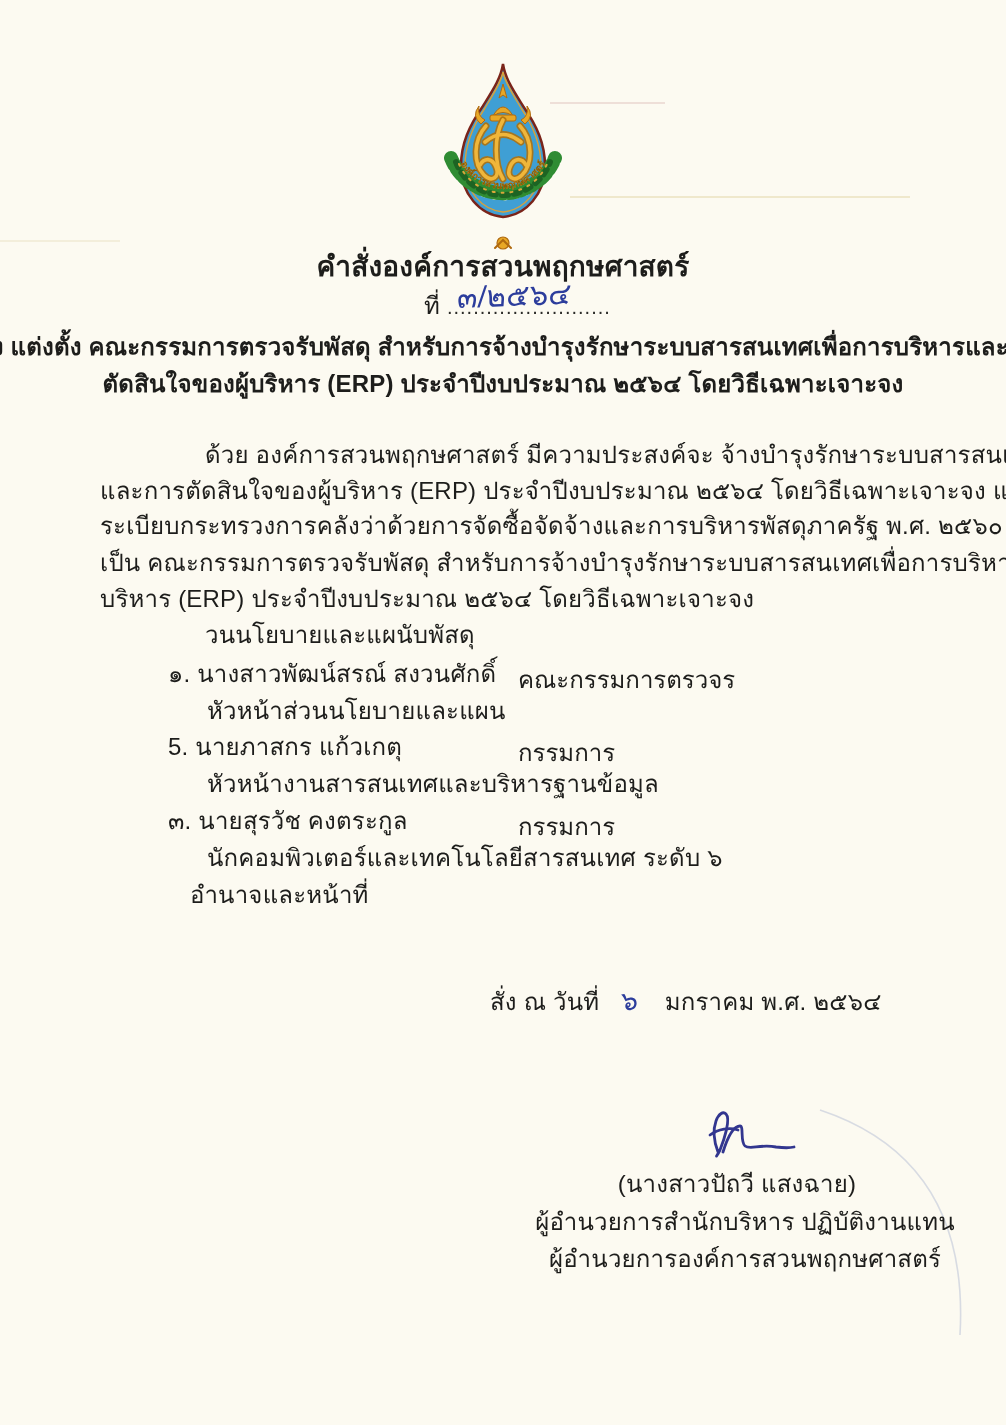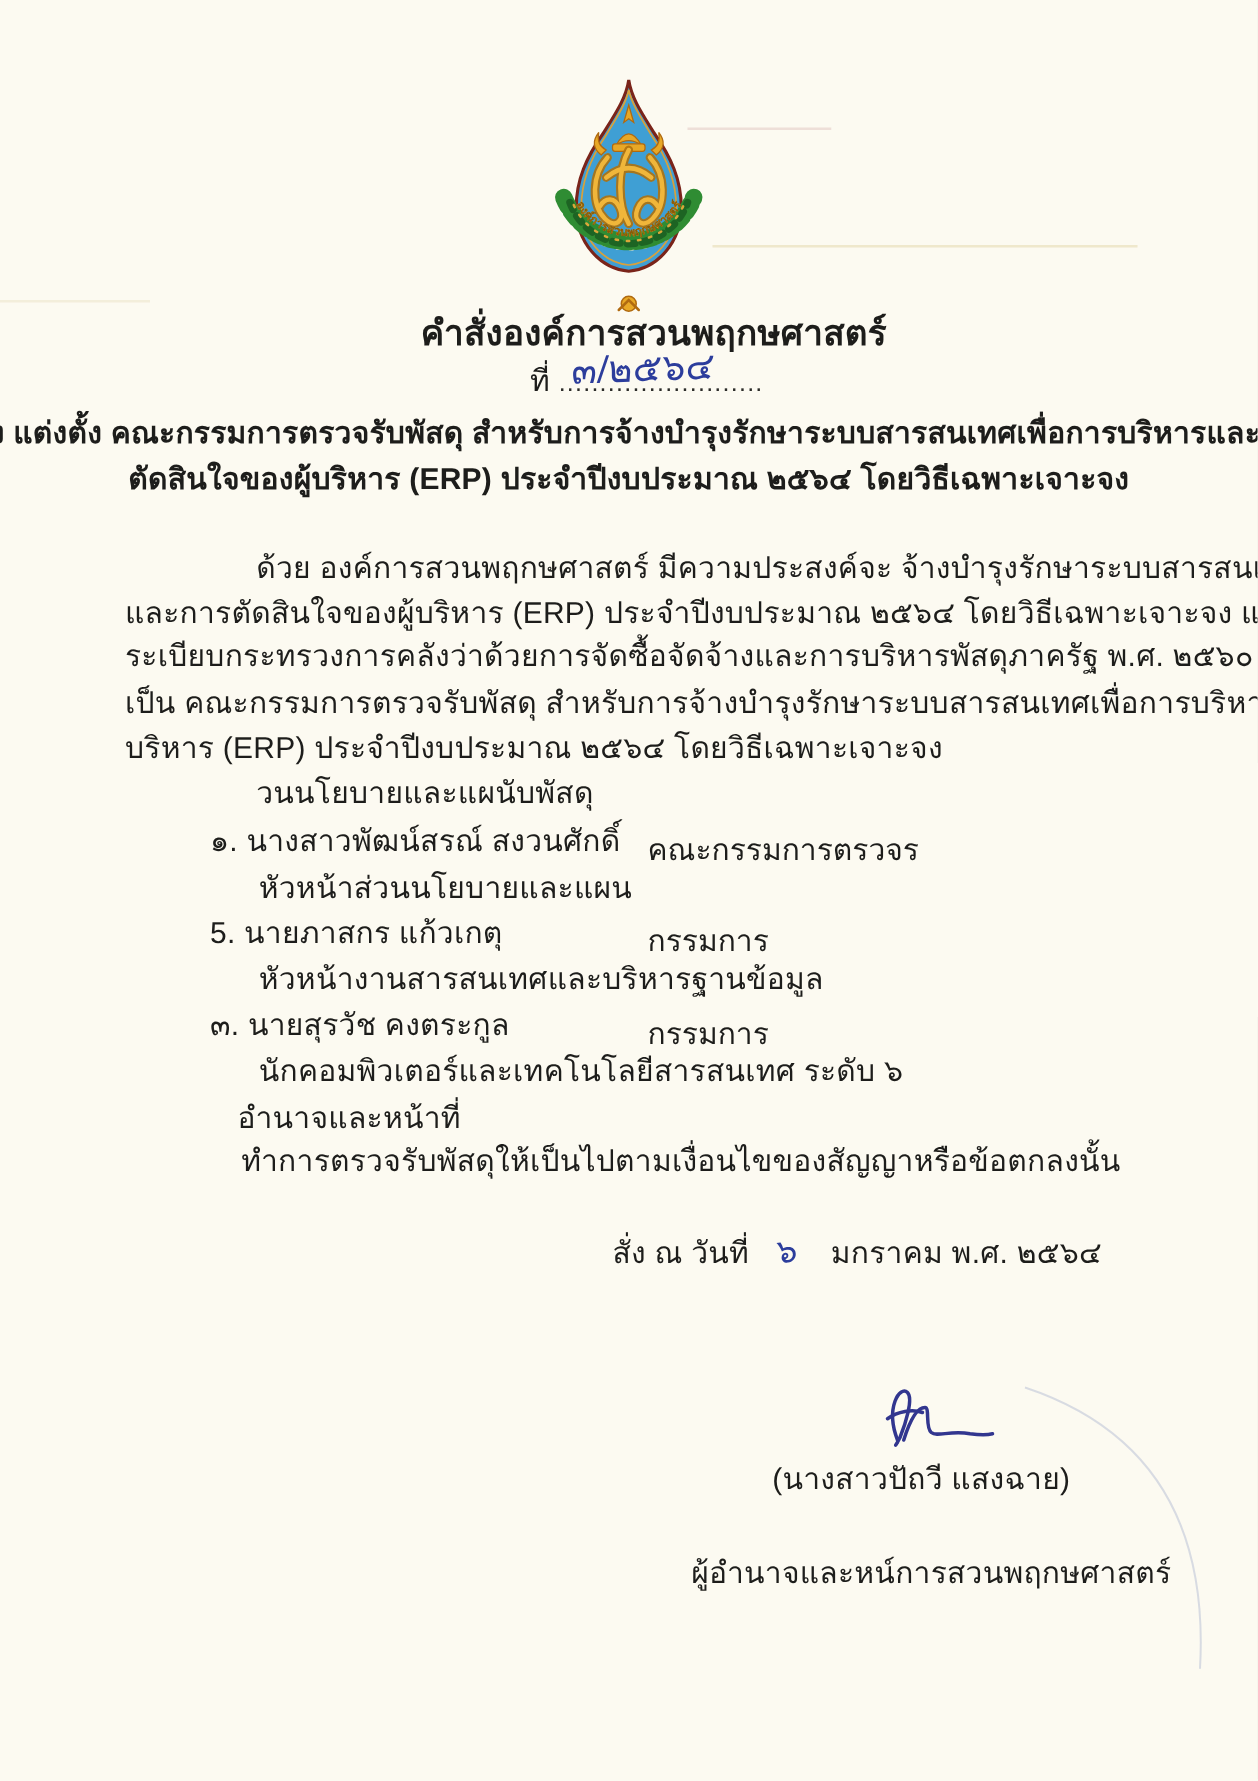--- a/index.html
+++ b/index.html
@@ -16,21 +16,21 @@
     overflow:hidden;
   }
   .line{
     position:absolute;
     white-space:nowrap;
     font-size:24px;
     line-height:1.2;
     letter-spacing:.2px;
   }
   .centered{left:50%;transform:translateX(-50%);}
-  .doc-title{font-size:28px;font-weight:bold;margin-left:20px;}
+  .doc-title{font-size:28px;font-weight:bold;}
   .subject{font-weight:bold;}
   .dots{letter-spacing:1px;font-size:20px;color:#2b2b28;}
   .handwriting{
     color:#2c3d9c;
     font-size:30px;
     transform:rotate(-2deg) skewX(-6deg);
     transform-origin:left bottom;
   }
   .hand-day{
     color:#2c3d9c;
@@ -128,34 +128,34 @@
     <div class="line" style="top:770px;left:207px">หัวหน้างานสารสนเทศและบริหารฐานข้อมูล</div>
   </div>
 
   <div>
     <div class="line" style="top:807px;left:168px">๓. นายสุรวัช คงตระกูล</div>
     <div class="role-col" style="top:807px;left:518px">กรรมการ</div>
     <div class="line" style="top:844px;left:207px">นักคอมพิวเตอร์และเทคโนโลยีสารสนเทศ ระดับ ๖</div>
   </div>
 
   <div class="line" style="top:881px;left:190px">อำนาจและหน้าที่</div>
-  <div class="line" style="top:916px;left:193px">ทำการตรวจรับพัสดุให้เป็นไปตามเงื่อนไขของสัญญาหรือข้อตกลงนั้น</div>
 
   <div class="line" style="top:985px;left:490px">
     <span>สั่ง ณ วันที่</span><span class="hand-day">๖</span><span>มกราคม พ.ศ. ๒๕๖๔</span>
   </div>
 
   <svg style="position:absolute;left:780px;top:1080px" width="226" height="260" viewBox="0 0 226 260">
     <path d="M40,30 Q190,80 180,255" fill="none" stroke="rgba(140,155,195,.32)" stroke-width="1.6"></path>
   </svg>
 
   <svg style="position:absolute;left:690px;top:1102px" width="120" height="62" viewBox="0 0 120 62">
     <g fill="none" stroke="#32368f" stroke-width="2.8" stroke-linecap="round">
       <path d="M28,50 C18,24 30,6 36,12 C41,17 34,38 30,48 C27,54 25,56 28,52"></path>
       <path d="M33,50 C38,34 44,24 50,24 C54,24 50,40 55,44 C60,48 70,42 86,45 C94,46 100,46 104,45"></path>
       <path d="M20,33 C28,27 40,25 48,28"></path>
     </g>
   </svg>
 
   <div class="line" style="top:1170px;left:737px;transform:translateX(-50%)">(นางสาวปัถวี แสงฉาย)</div>
-  <div class="line" style="top:1245px;left:745px;transform:translateX(-50%)">ผู้อำนาจและหน์การสวนพฤกษศาสตร์</div>
+  <div class="line" style="top:1208px;left:745px;transform:translateX(-50%)">ผู้อำนวยการสำนักบริหาร ปฏิบัติงานแทน</div>
+  <div class="line" style="top:1245px;left:745px;transform:translateX(-50%)">ผู้อำนวยการองค์การสวนพฤกษศาสตร์</div>
 
 </div>
 
 </body></html>

